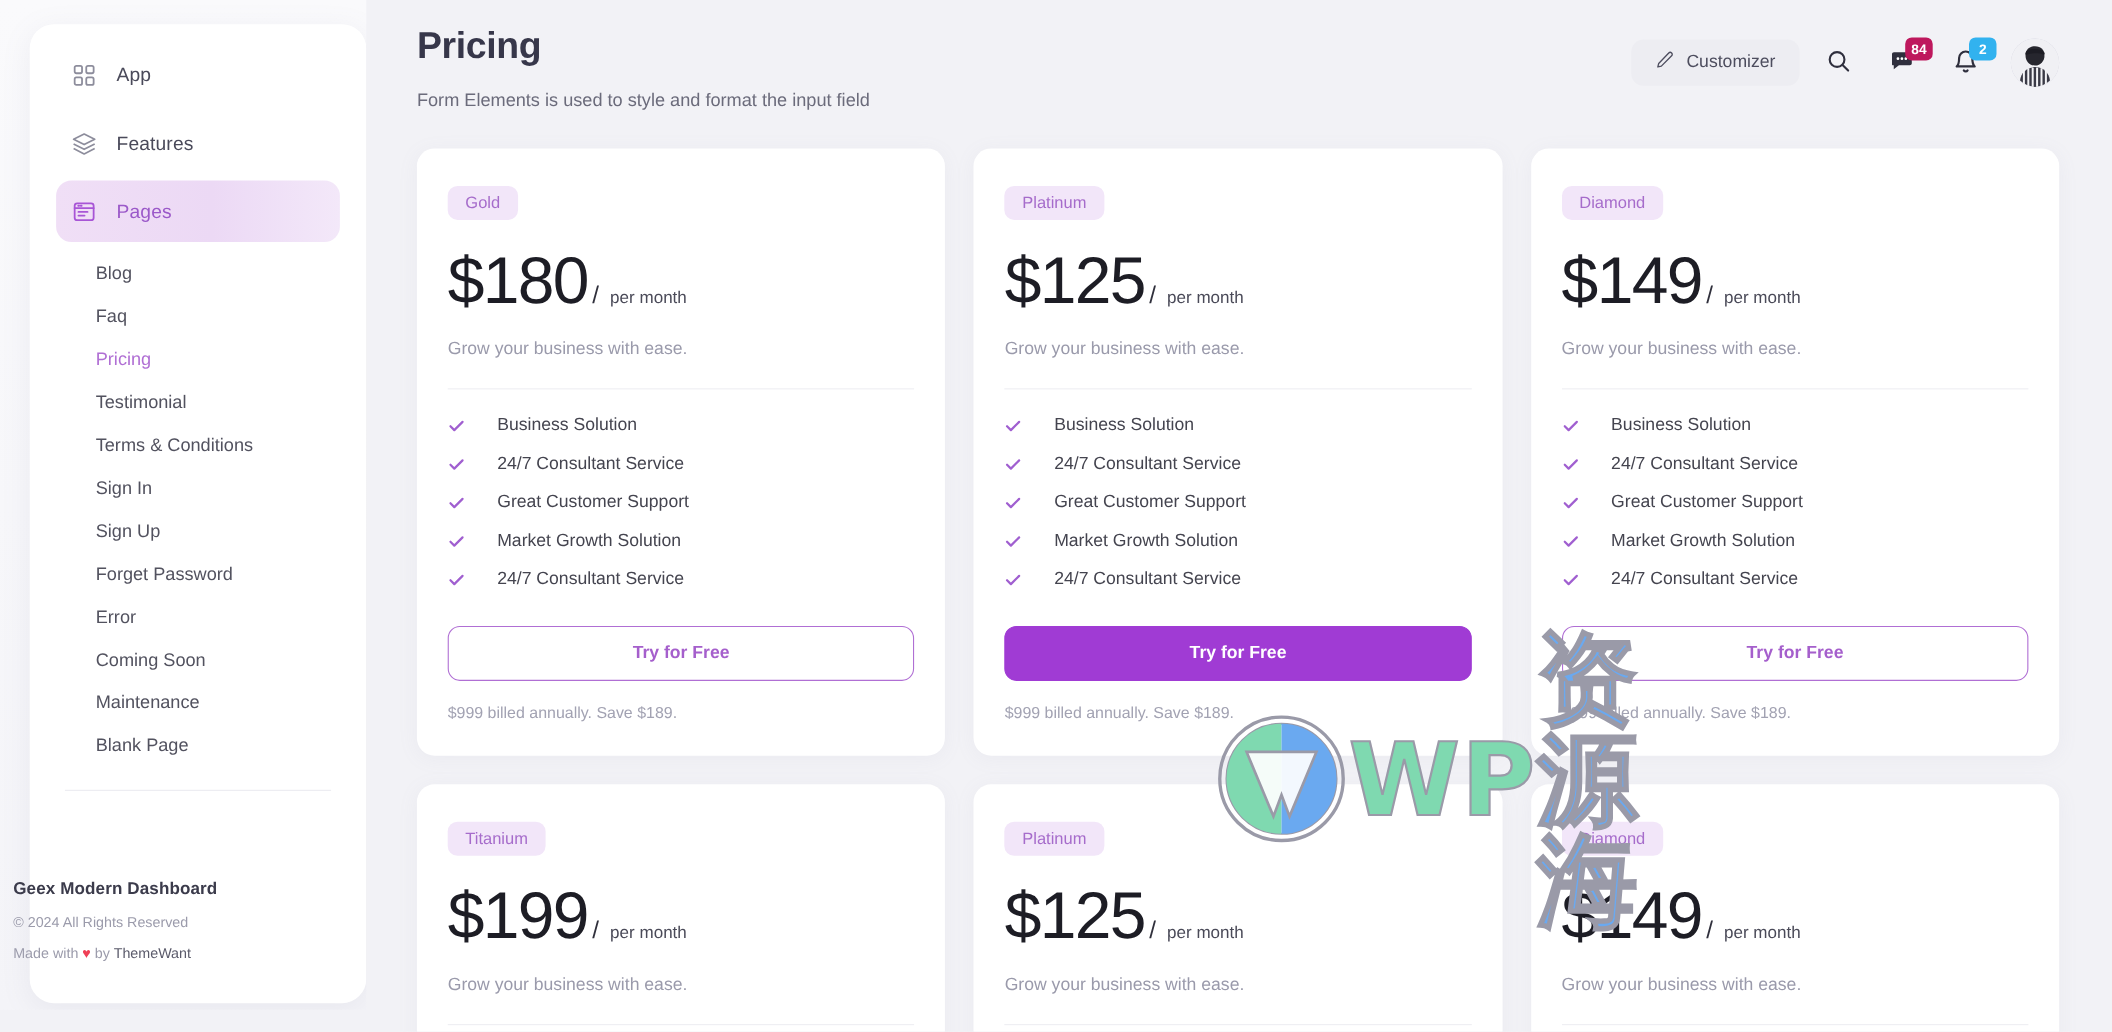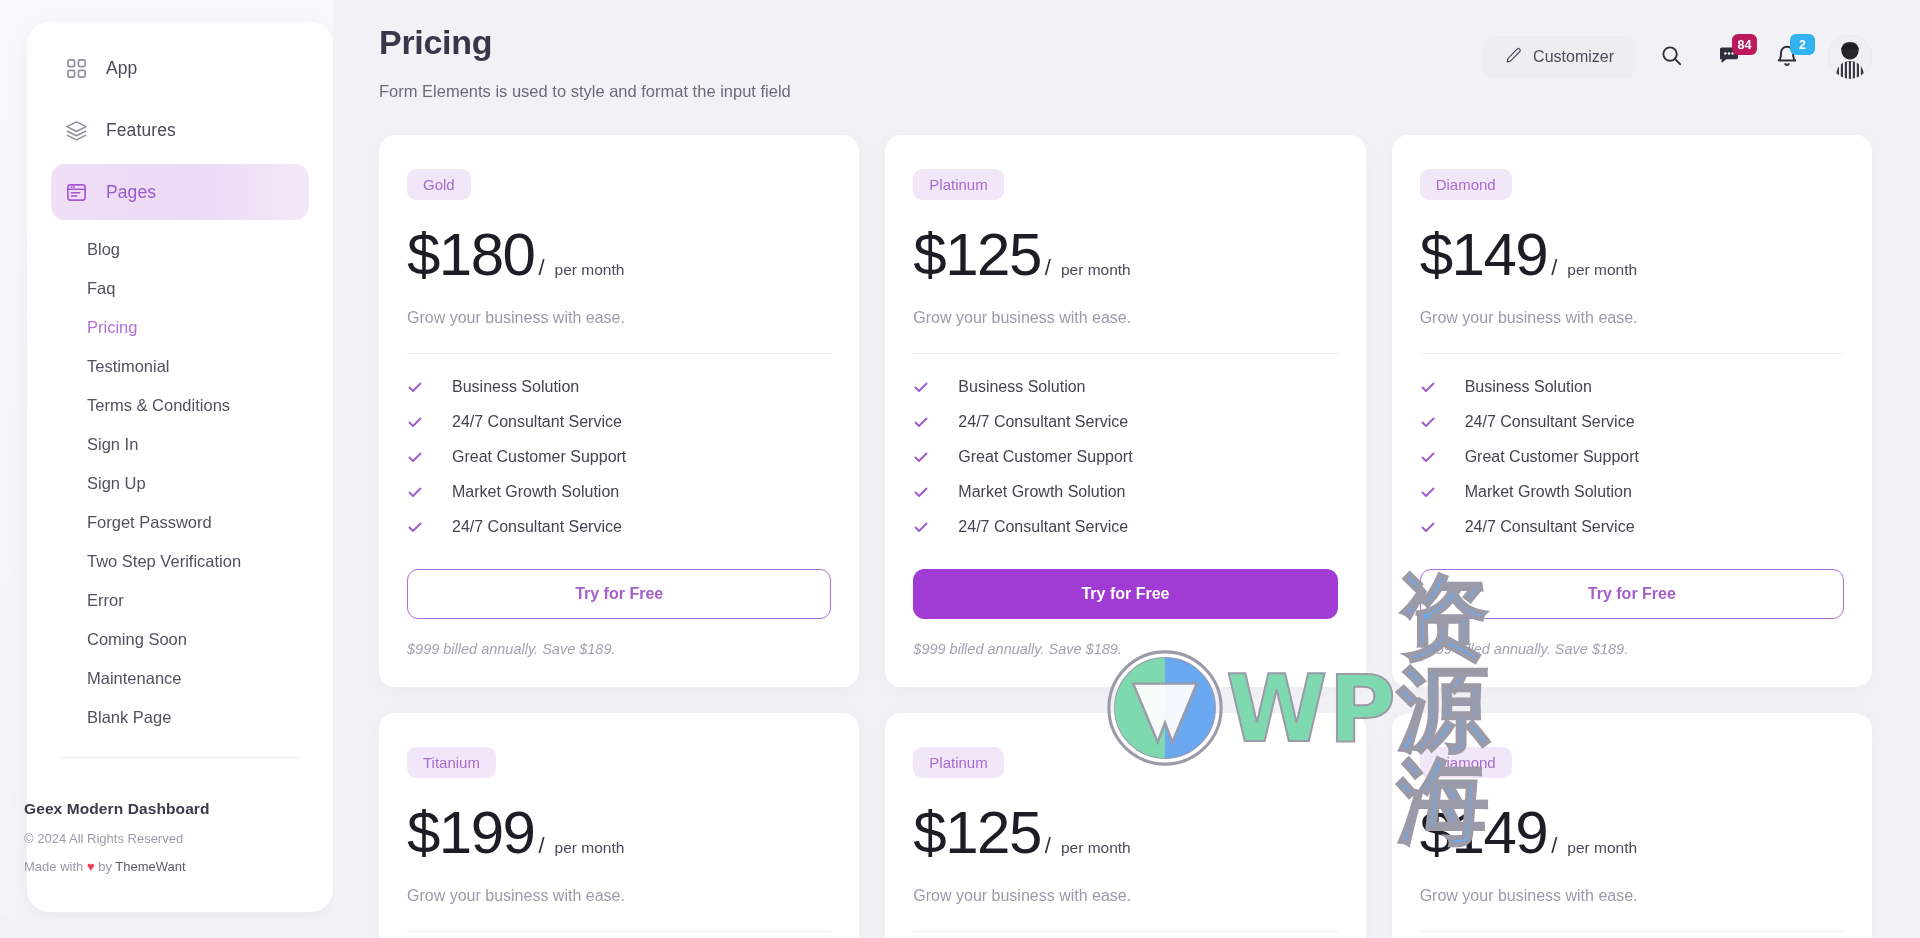--- a/index.html
+++ b/index.html
@@ -62,21 +62,21 @@
 
   .side-div {
     height: 1px; background: #ececf1;
     margin: 10px 32px 0 32px;
   }
 
   .side-foot {
     position: absolute;
     left: 0; top: 800px;
     width: 306px;
-    padding: 0 0 0 24px;
+    padding: 0 0 0 12px;
   }
   .side-foot .brand {
     font-size: 15.5px; font-weight: bold; color: #3b3b4b;
     letter-spacing: .1px; margin-bottom: 13px;
   }
   .side-foot .copy { font-size: 13px; color: #9b9bab; margin-bottom: 13px; }
   .side-foot .made { font-size: 13px; color: #9b9bab; }
   .side-foot .made .heart { color: #ef4056; }
   .side-foot .made .tw { color: #5a5a6a; }
 
@@ -181,21 +181,21 @@
   .cta {
     display: block; width: 100%;
     margin-top: 33px;
     height: 50px;
     border-radius: 11px;
     font-size: 16px; font-weight: bold;
     font-family: inherit; cursor: pointer;
   }
   .cta.outline { background: #fff; border: 1px solid #b06fd4; color: #a55fcc; }
   .cta.filled  { background: #a03bd4; border: 1px solid #a03bd4; color: #fff; }
-  .note { margin-top: 22px; font-size: 14.5px; color: #a2a2b2; font-style: italic; }
+  .note { margin-top: 22px; font-size: 14.5px; color: #a2a2b2; }
 
   
   .watermark {
     position: absolute;
     left: 1104px; top: 648px;
     width: 470px; height: 124px;
     display: flex; align-items: center;
     pointer-events: none;
     z-index: 50;
   }
@@ -258,21 +258,20 @@
 
       <div class="submenu">
         <a class="sub-item">Blog</a>
         <a class="sub-item">Faq</a>
         <a class="sub-item current">Pricing</a>
         <a class="sub-item">Testimonial</a>
         <a class="sub-item">Terms &amp; Conditions</a>
         <a class="sub-item">Sign In</a>
         <a class="sub-item">Sign Up</a>
         <a class="sub-item">Forget Password</a>
-        <a class="sub-item">Two Step Verification</a>
         <a class="sub-item">Error</a>
         <a class="sub-item">Coming Soon</a>
         <a class="sub-item">Maintenance</a>
         <a class="sub-item">Blank Page</a>
       </div>
 
       <div class="side-div"></div>
     </div>
 
     <div class="side-foot">

